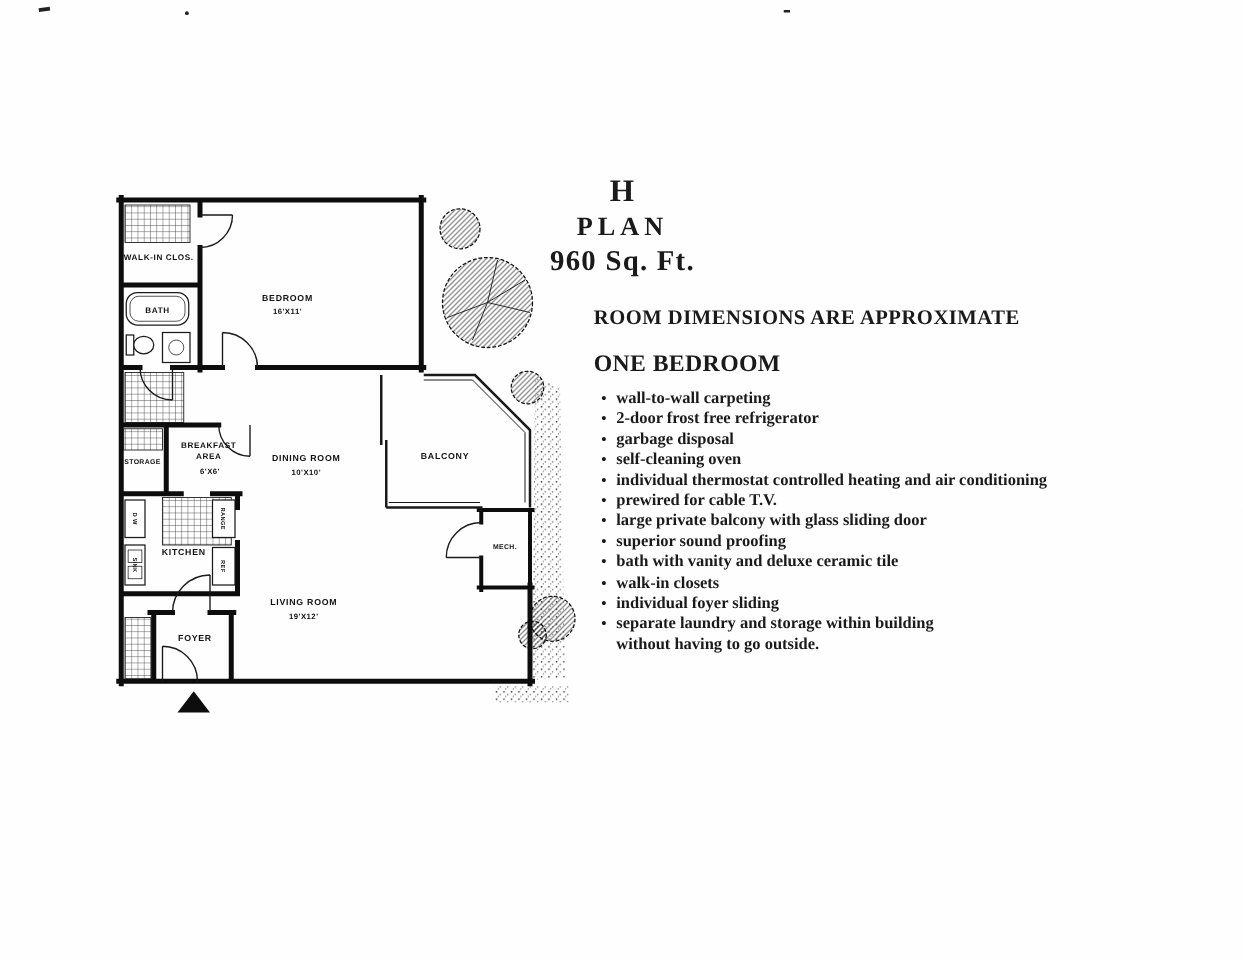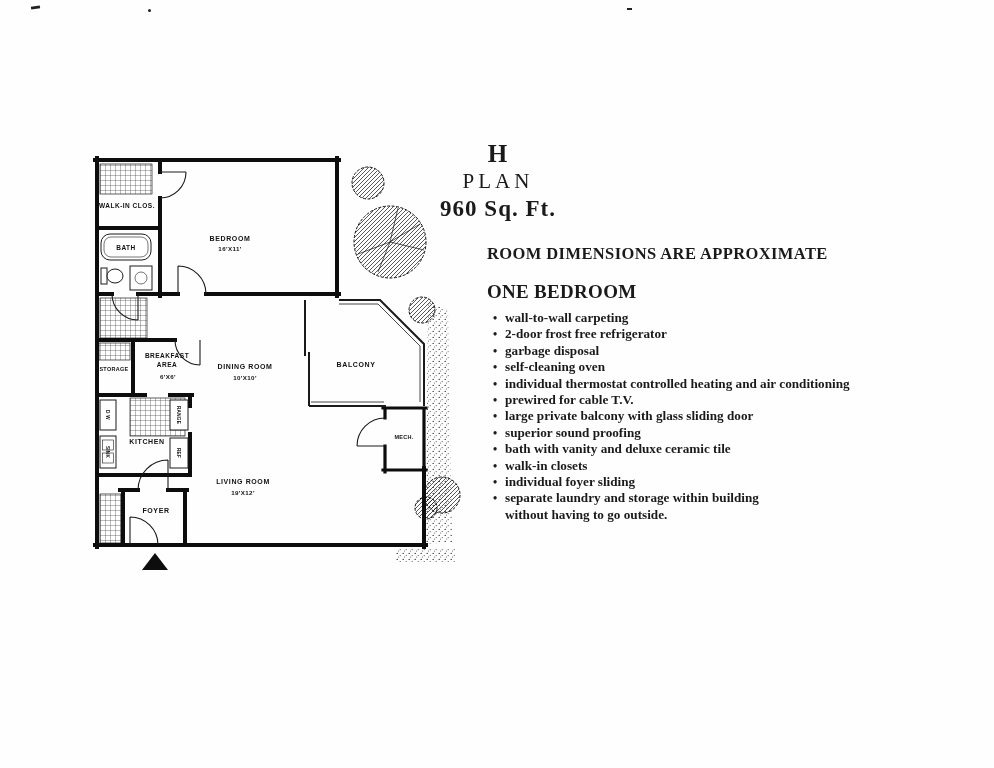--- a/index.html
+++ b/index.html
@@ -8,25 +8,25 @@
     font-family:"Liberation Serif", serif;color:#1a1a1a;overflow:hidden;
   }
   .speck{position:absolute;background:#222;}
   .s1{left:31px;top:6px;width:9px;height:3px;transform:rotate(-8deg);}
   .s2{left:148px;top:9px;width:3px;height:3px;border-radius:50%;}
   .s3{left:627px;top:8px;width:5px;height:2px;}
 
   
   .title-block{position:absolute;left:398px;top:140px;width:200px;text-align:center;}
   .t-letter{font-size:25px;font-weight:bold;letter-spacing:1px;}
-  .t-plan{font-size:21px;font-weight:normal;letter-spacing:4px;margin-top:1px;}
+  .t-plan{font-size:21px;font-weight:bold;letter-spacing:4px;margin-top:1px;}
   .t-area{font-size:23px;font-weight:bold;letter-spacing:1px;margin-top:2px;}
 
   
-  .details{position:absolute;left:487px;top:244px;width:402px;}
+  .details{position:absolute;left:475px;top:244px;width:402px;}
   .note{font-size:16.5px;font-weight:bold;letter-spacing:0.4px;}
   .type{font-size:19px;font-weight:bold;letter-spacing:0.3px;margin-top:17px;}
   ul.features{list-style:none;margin:7px 0 0 0;padding:0 0 0 6px;}
   ul.features li{
     position:relative;padding-left:12px;font-size:13.2px;font-weight:bold;
     line-height:16.4px;white-space:pre-line;
   }
   ul.features li::before{
     content:"\2022";position:absolute;left:0;top:0;font-size:12px;
   }

